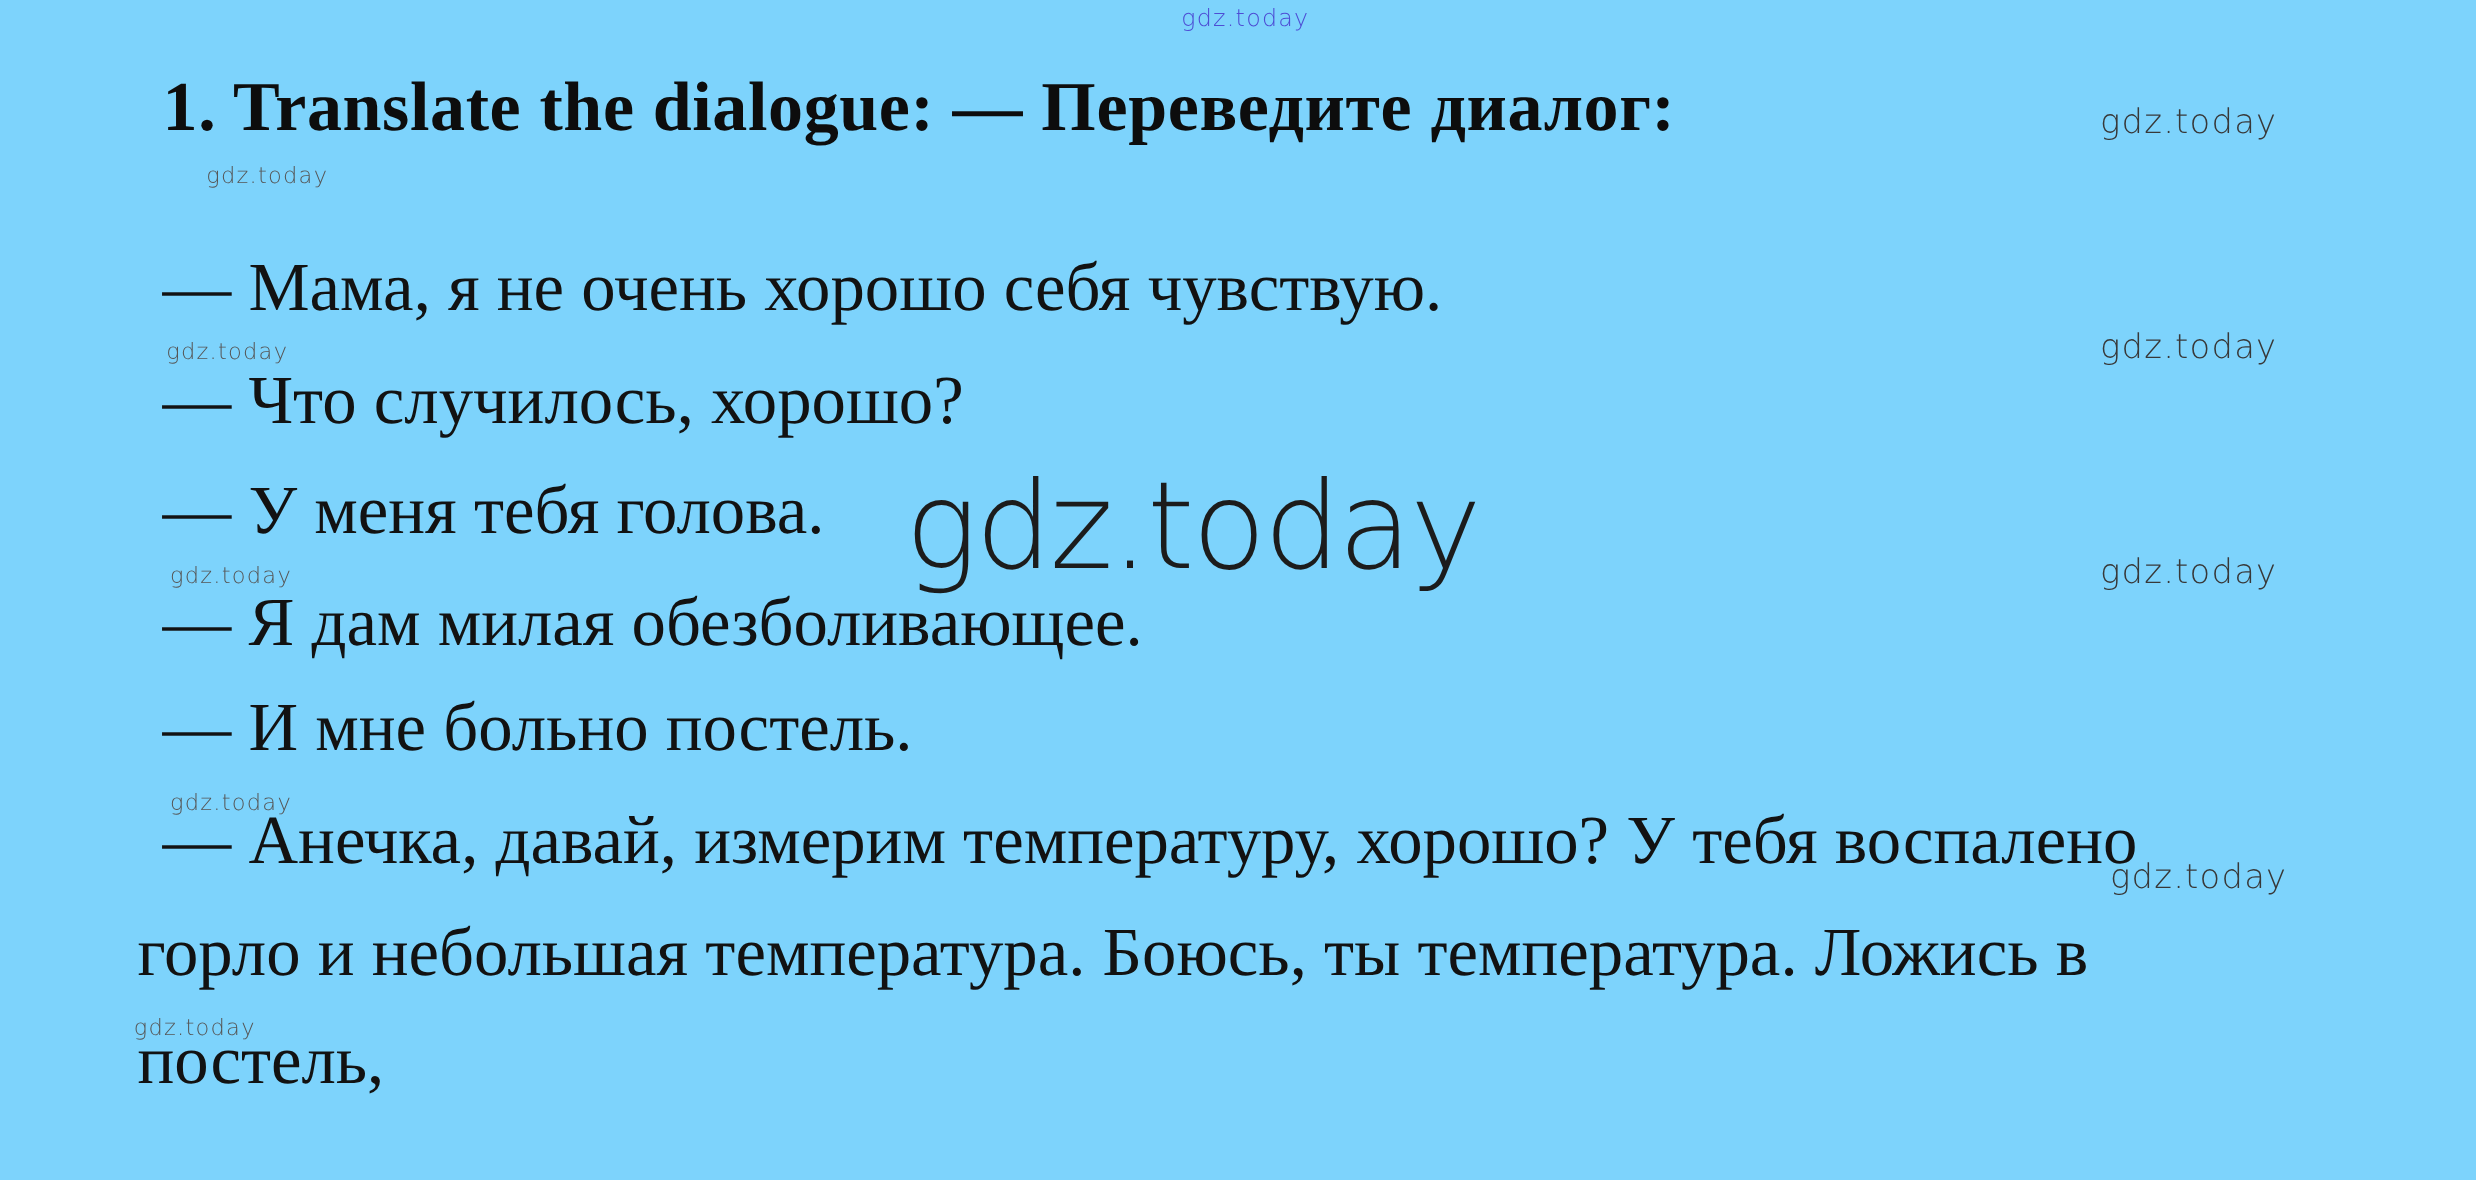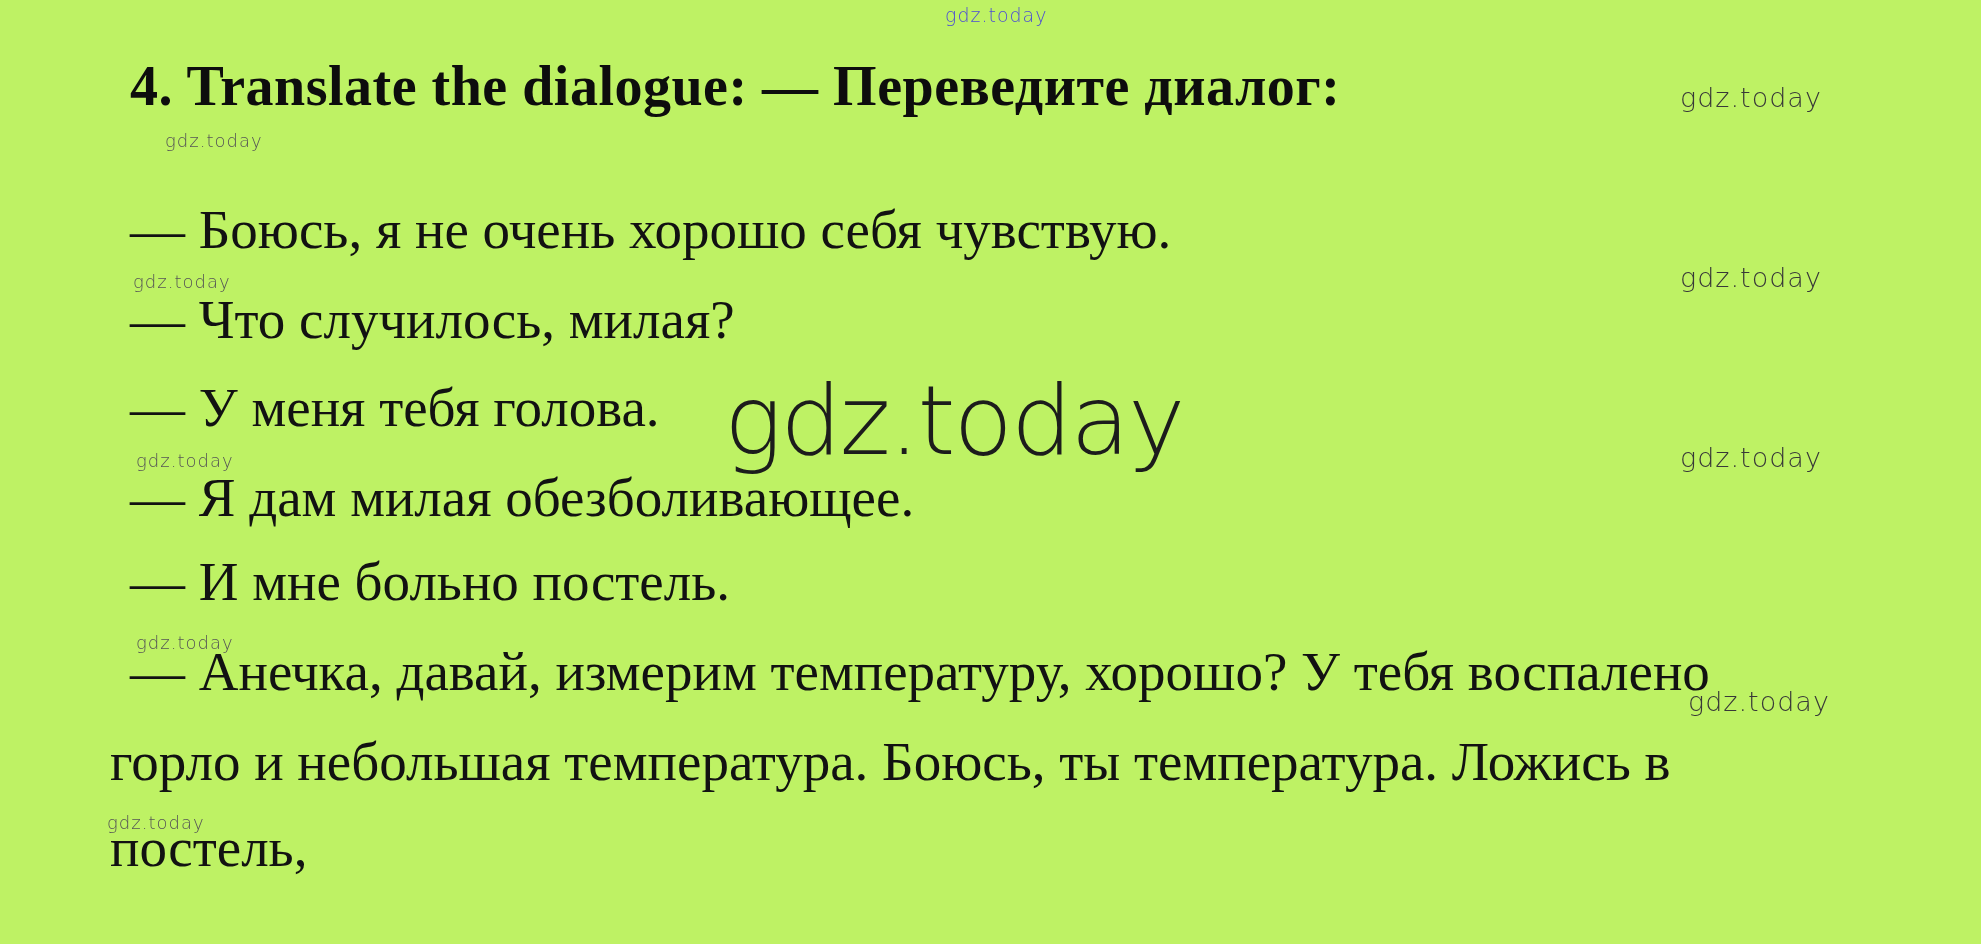--- a/index.html
+++ b/index.html
@@ -4,21 +4,21 @@
 <style>
   html, body {
     margin: 0;
     padding: 0;
     background: #ffffff;
   }
   .page {
     position: relative;
     width: 1981px;
     height: 944px;
-    background: #bef264;
+    background: #7dd3fc;
     overflow: hidden;
     font-family: "Liberation Serif", serif;
     color: #111111;
   }
   .heading {
     position: absolute;
     margin: 0;
     font-family: "Liberation Serif", serif;
     font-weight: bold;
     font-size: 56px;
@@ -64,37 +64,37 @@
     line-height: 1;
   }
 </style>
 </head>
 <body>
 
 <div class="page">
 
   <div class="wm wm-top" style="left:945px; top:4px;">gdz.today</div>
 
-  <h1 class="heading" style="left:130px; top:58px;">4. Translate the dialogue: — Переведите диалог:</h1>
+  <h1 class="heading" style="left:130px; top:58px;">1. Translate the dialogue: — Переведите диалог:</h1>
 
   <div class="wm wm-right" style="left:1680px; top:82px;">gdz.today</div>
   <div class="wm wm-right" style="left:1680px; top:262px;">gdz.today</div>
   <div class="wm wm-right" style="left:1680px; top:442px;">gdz.today</div>
   <div class="wm wm-right" style="left:1688px; top:686px;">gdz.today</div>
 
   <div class="wm wm-small" style="left:165px; top:130px;">gdz.today</div>
   <div class="wm wm-small" style="left:133px; top:271px;">gdz.today</div>
   <div class="wm wm-small" style="left:136px; top:450px;">gdz.today</div>
   <div class="wm wm-small" style="left:136px; top:632px;">gdz.today</div>
   <div class="wm wm-small" style="left:107px; top:812px;">gdz.today</div>
 
   <div class="wm wm-large" style="left:724px; top:372px;">gdz.today</div>
 
-  <div class="line" style="left:130px; top:202px;">— Боюсь, я не очень хорошо себя чувствую.</div>
-  <div class="line" style="left:130px; top:292px;">— Что случилось, милая?</div>
+  <div class="line" style="left:130px; top:202px;">— Мама, я не очень хорошо себя чувствую.</div>
+  <div class="line" style="left:130px; top:292px;">— Что случилось, хорошо?</div>
   <div class="line" style="left:130px; top:380px;">— У меня тебя голова.</div>
   <div class="line" style="left:130px; top:470px;">— Я дам милая обезболивающее.</div>
   <div class="line" style="left:130px; top:554px;">— И мне больно постель.</div>
   <div class="line" style="left:130px; top:644px;">— Анечка, давай, измерим температуру, хорошо? У тебя воспалено</div>
   <div class="line" style="left:110px; top:734px;">горло и небольшая температура. Боюсь, ты температура. Ложись в</div>
   <div class="line" style="left:110px; top:820px;">постель,</div>
 
 </div>
 
 </body></html>

